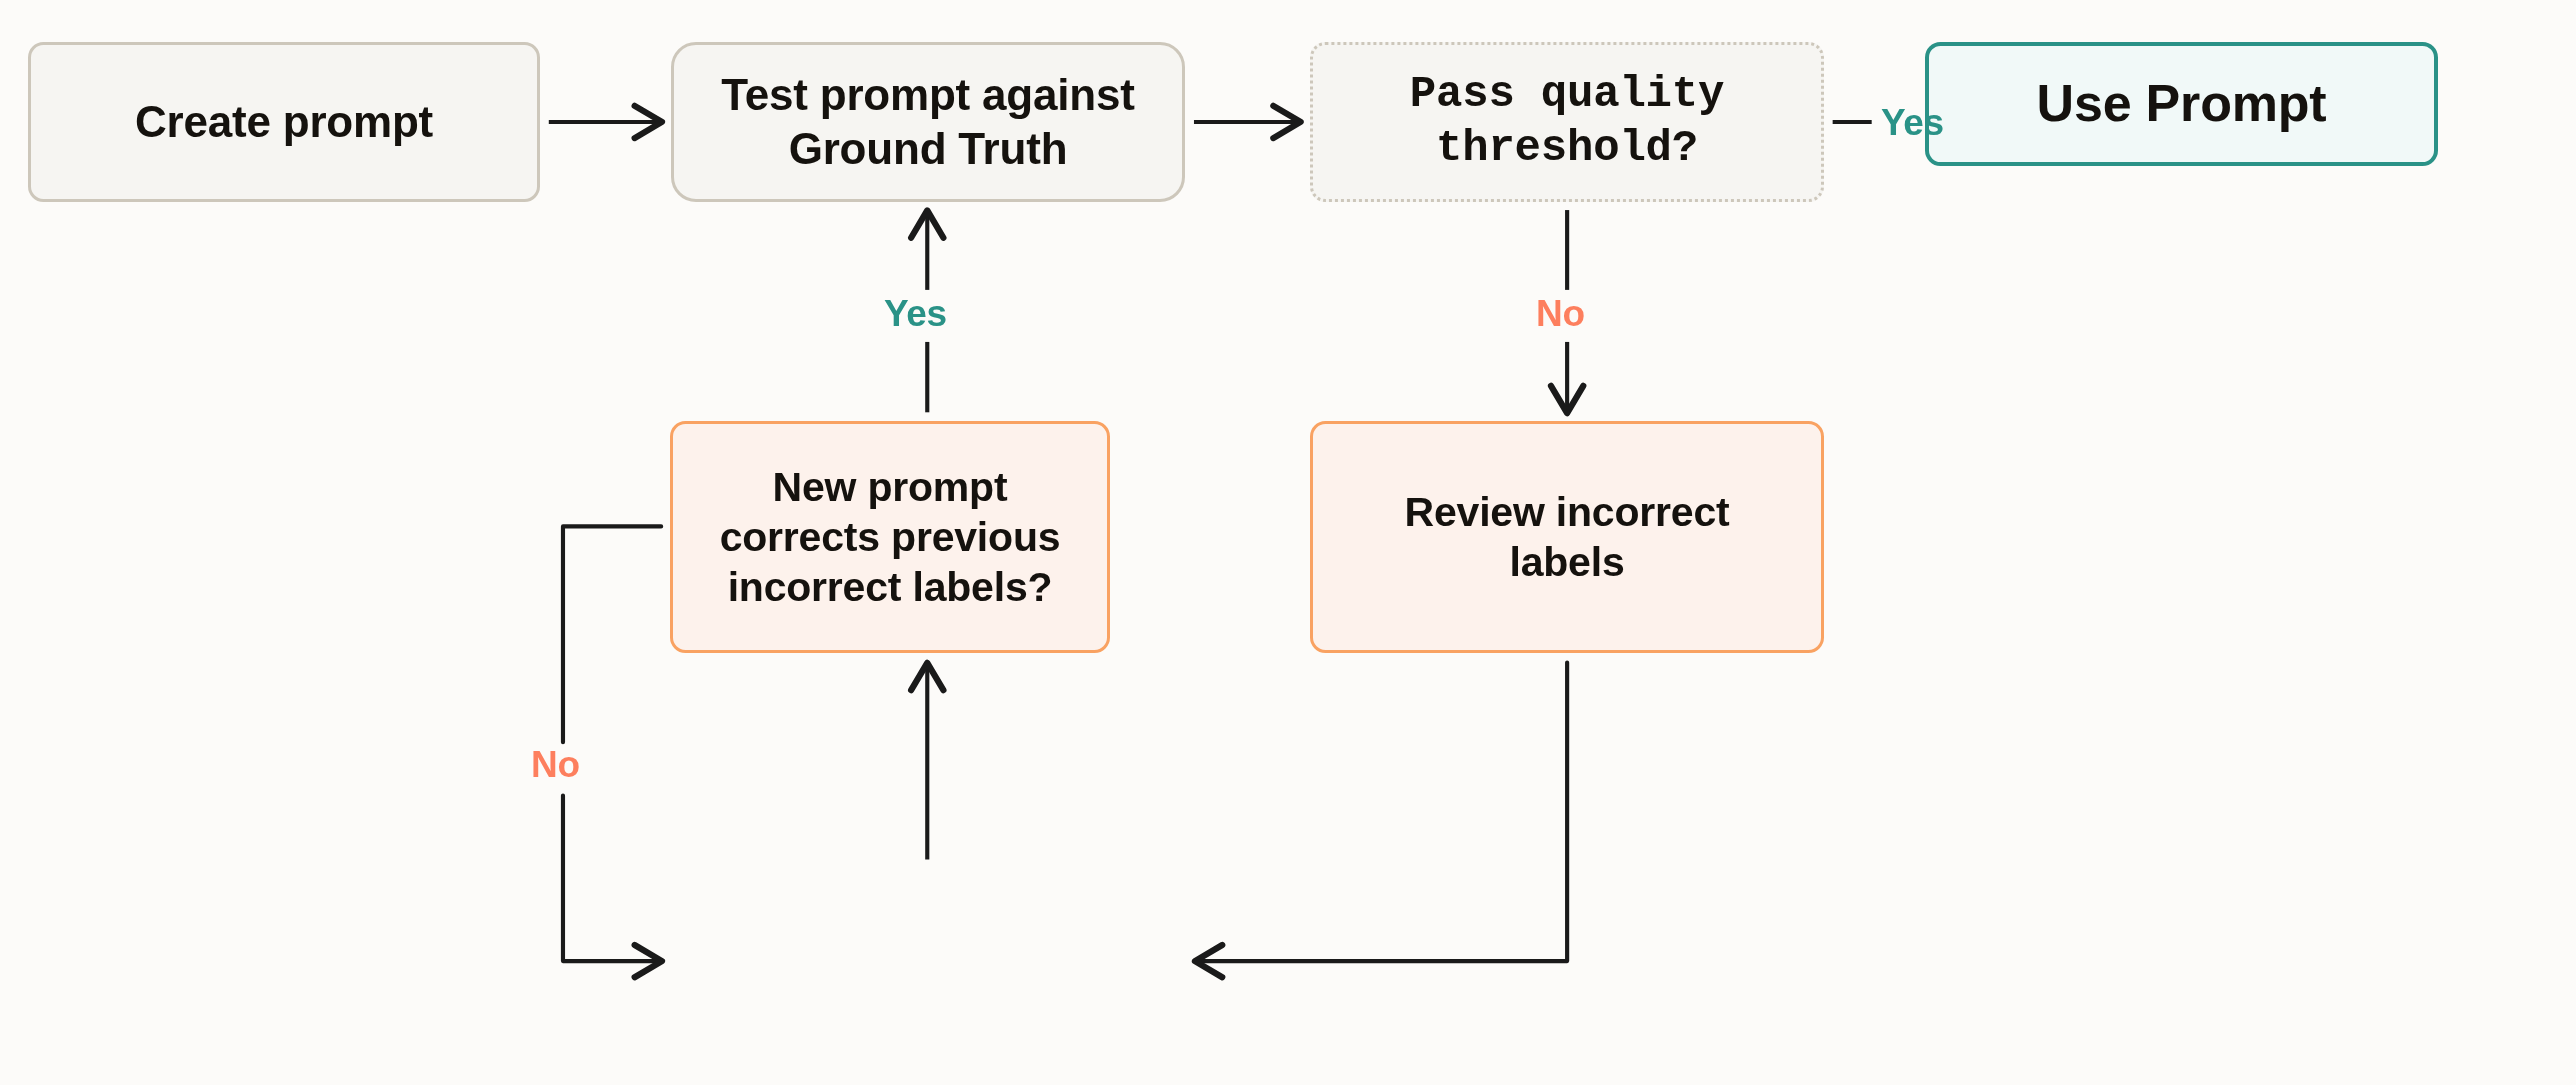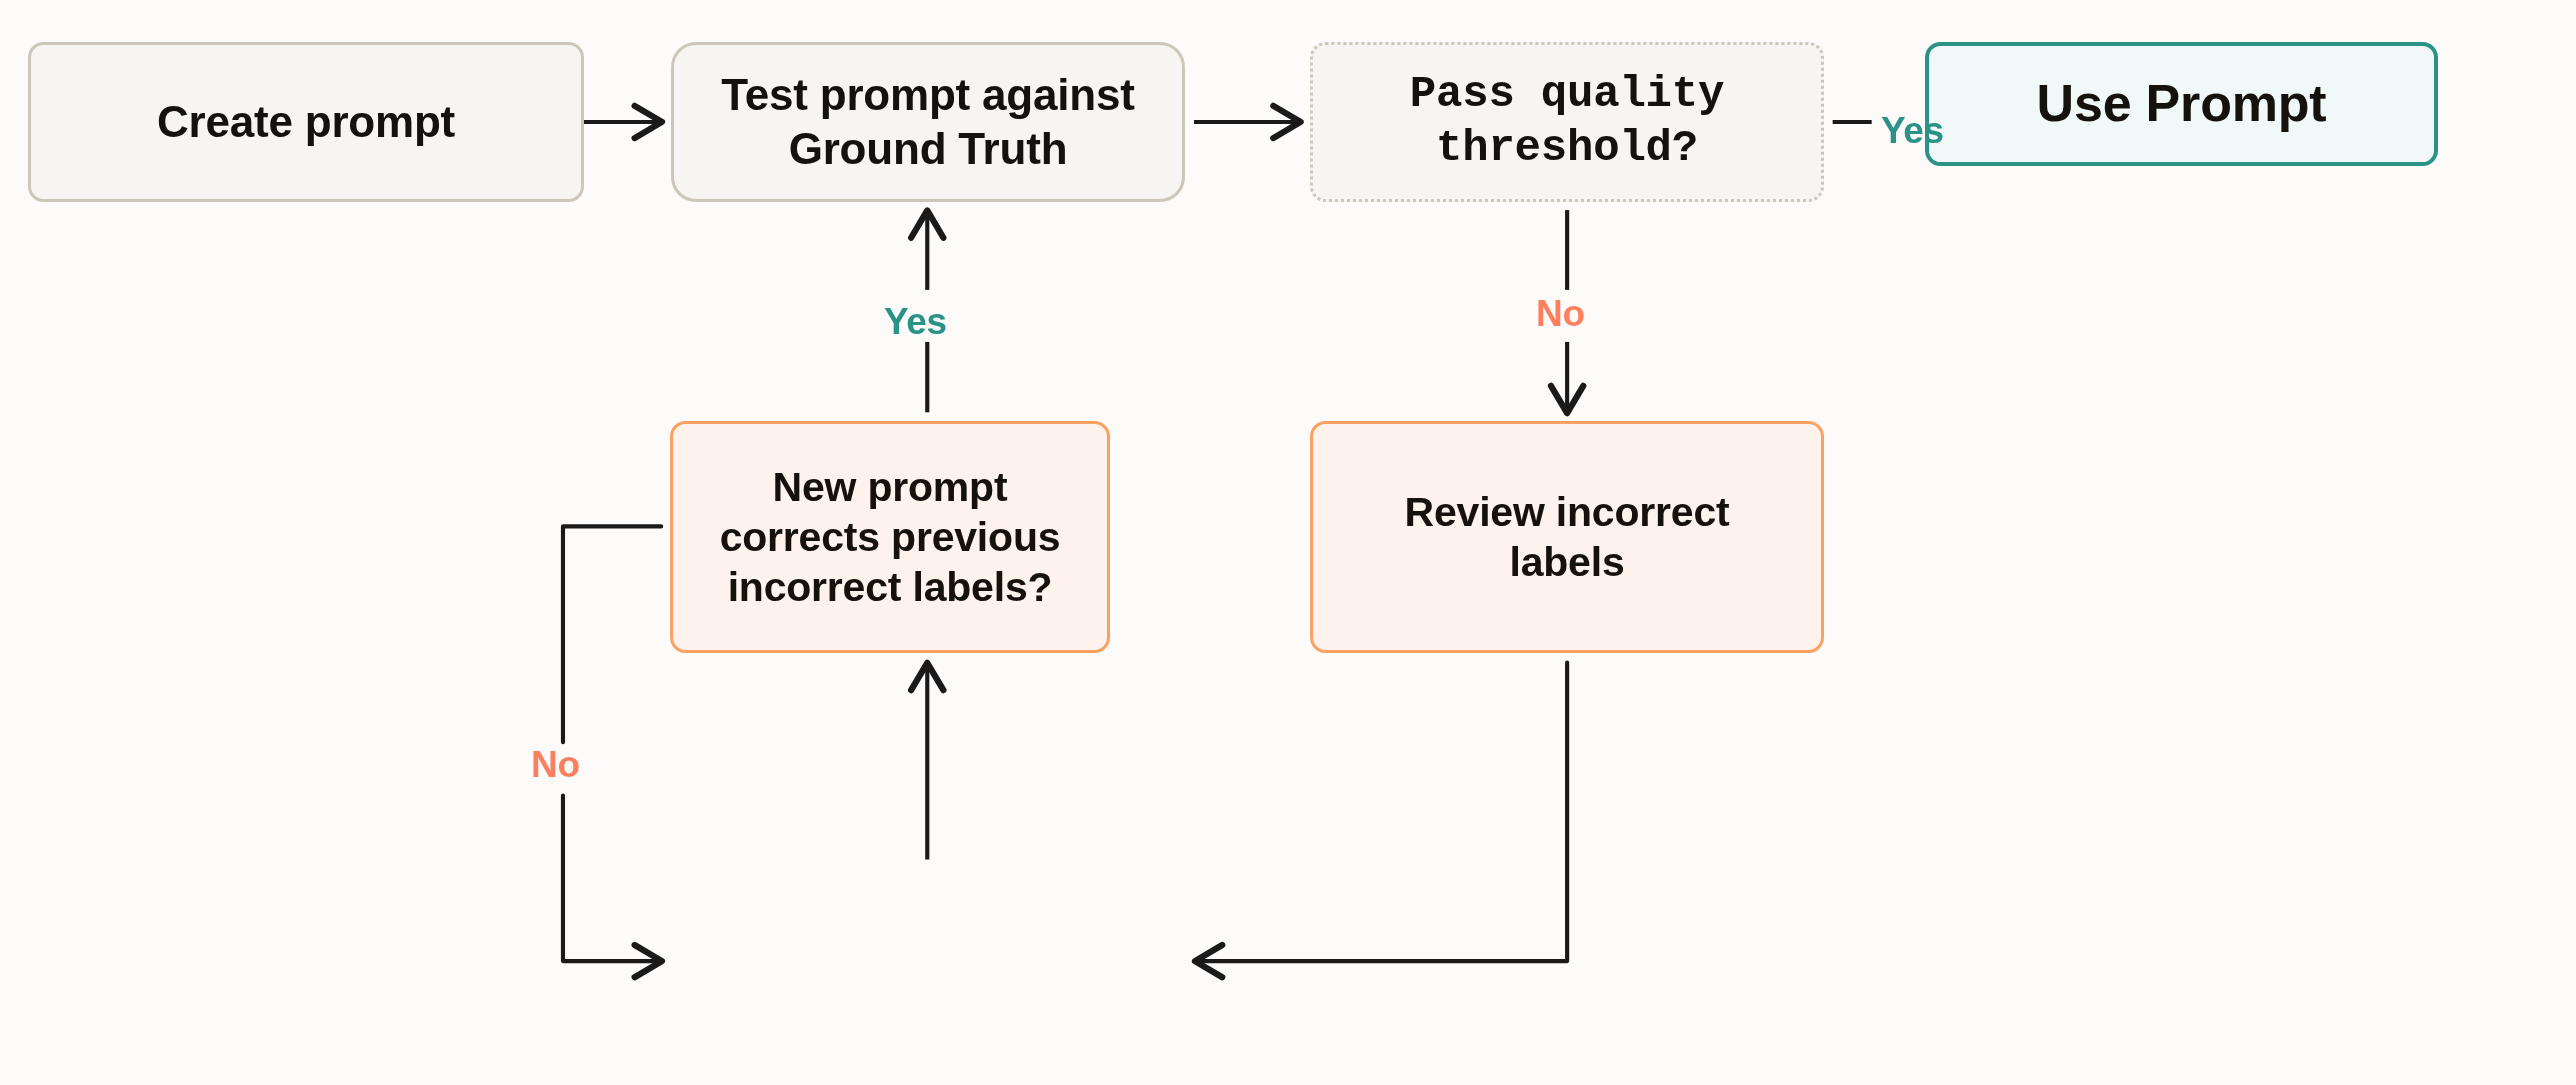--- a/index.html
+++ b/index.html
@@ -59,21 +59,21 @@
     border: 3.5px solid #f9a262;
   }
   .edge-label {
     position: absolute;
     font-weight: 700;
     font-size: 37px;
     letter-spacing: -0.3px;
     line-height: 1;
     white-space: nowrap;
   }
-  .label-yes { color: #2a9287; margin-top: 8px; }
+  .label-yes { color: #2a9287; }
   .label-no  { color: #fd7f5e; }
 </style>
 </head>
 <body>
 
 <div id="canvas">
 
   <svg id="edges" viewBox="0 0 4356 1836" width="2576" height="1086" xmlns="http://www.w3.org/2000/svg">
     <defs>
       <marker id="arrowhead" markerWidth="11" markerHeight="11" refX="8.4" refY="5" orient="auto" markerUnits="strokeWidth">
@@ -95,21 +95,21 @@
     <line x1="1568" y1="490" x2="1568" y2="357" stroke="#1a1a1a" stroke-width="7" marker-end="url(#arrowhead)"></line>
 
     <line x1="1568" y1="1453" x2="1568" y2="1122" stroke="#1a1a1a" stroke-width="7" marker-end="url(#arrowhead)"></line>
 
     <polyline points="1118,890 952,890 952,1255" fill="none" stroke="#1a1a1a" stroke-width="7" stroke-linecap="round" stroke-linejoin="round"></polyline>
     <polyline points="952,1345 952,1625 1118,1625" fill="none" stroke="#1a1a1a" stroke-width="7" stroke-linecap="round" stroke-linejoin="round" marker-end="url(#arrowhead)"></polyline>
 
     <polyline points="2650,1120 2650,1625 2022,1625" fill="none" stroke="#1a1a1a" stroke-width="7" stroke-linecap="round" stroke-linejoin="round" marker-end="url(#arrowhead)"></polyline>
   </svg>
 
-  <div class="node node-neutral" style="left:28px; top:42px; width:556px; height:160px; font-size:44px;">Create prompt</div>
+  <div class="node node-neutral" style="left:28px; top:42px; width:512px; height:160px; font-size:44px;">Create prompt</div>
 
   <div class="node node-neutral" style="left:671px; top:42px; width:514px; height:160px; font-size:44px;border-radius:25px;">Test prompt against
 Ground Truth</div>
 
   <div class="node node-neutral-dotted" style="left:1310px; top:42px; width:514px; height:160px; font-size:44px;">Pass quality
 threshold?</div>
 
   <div class="node node-accent" style="left:1925px; top:42px; width:513px; height:124px; font-size:52px;">Use Prompt</div>
 
   <div class="node node-warm" style="left:670px; top:421px; width:440px; height:232px; font-size:41px;">New prompt

